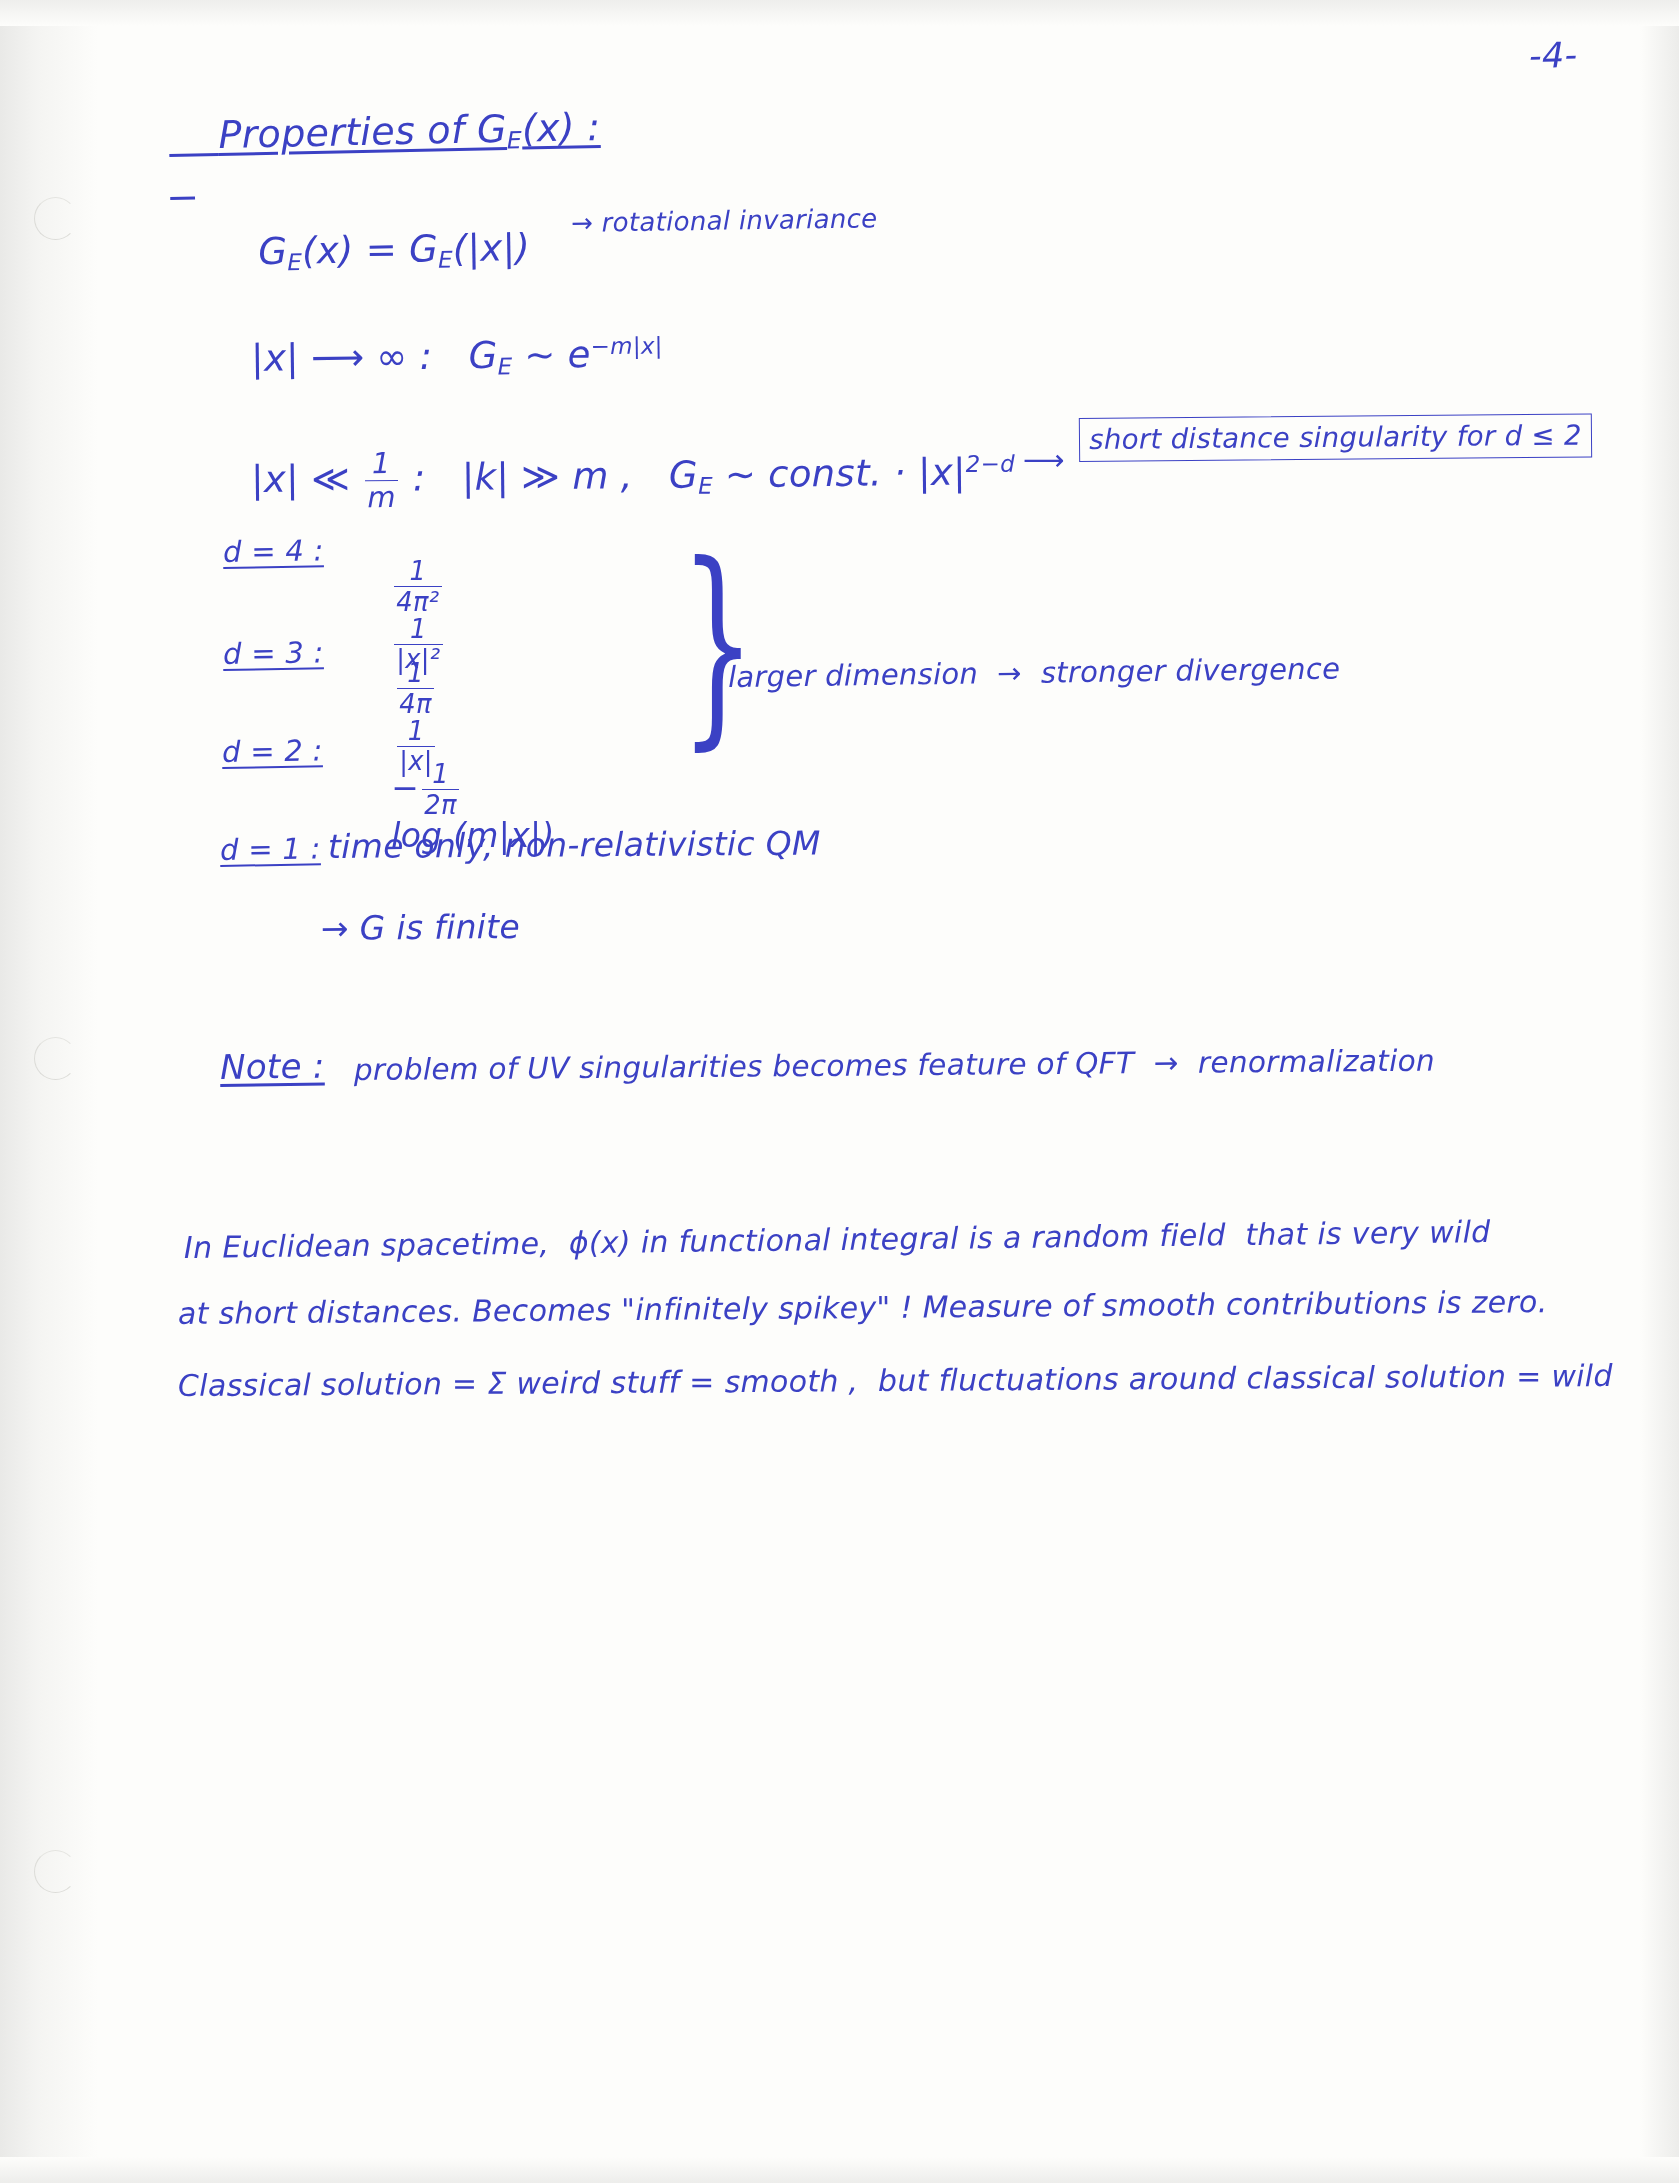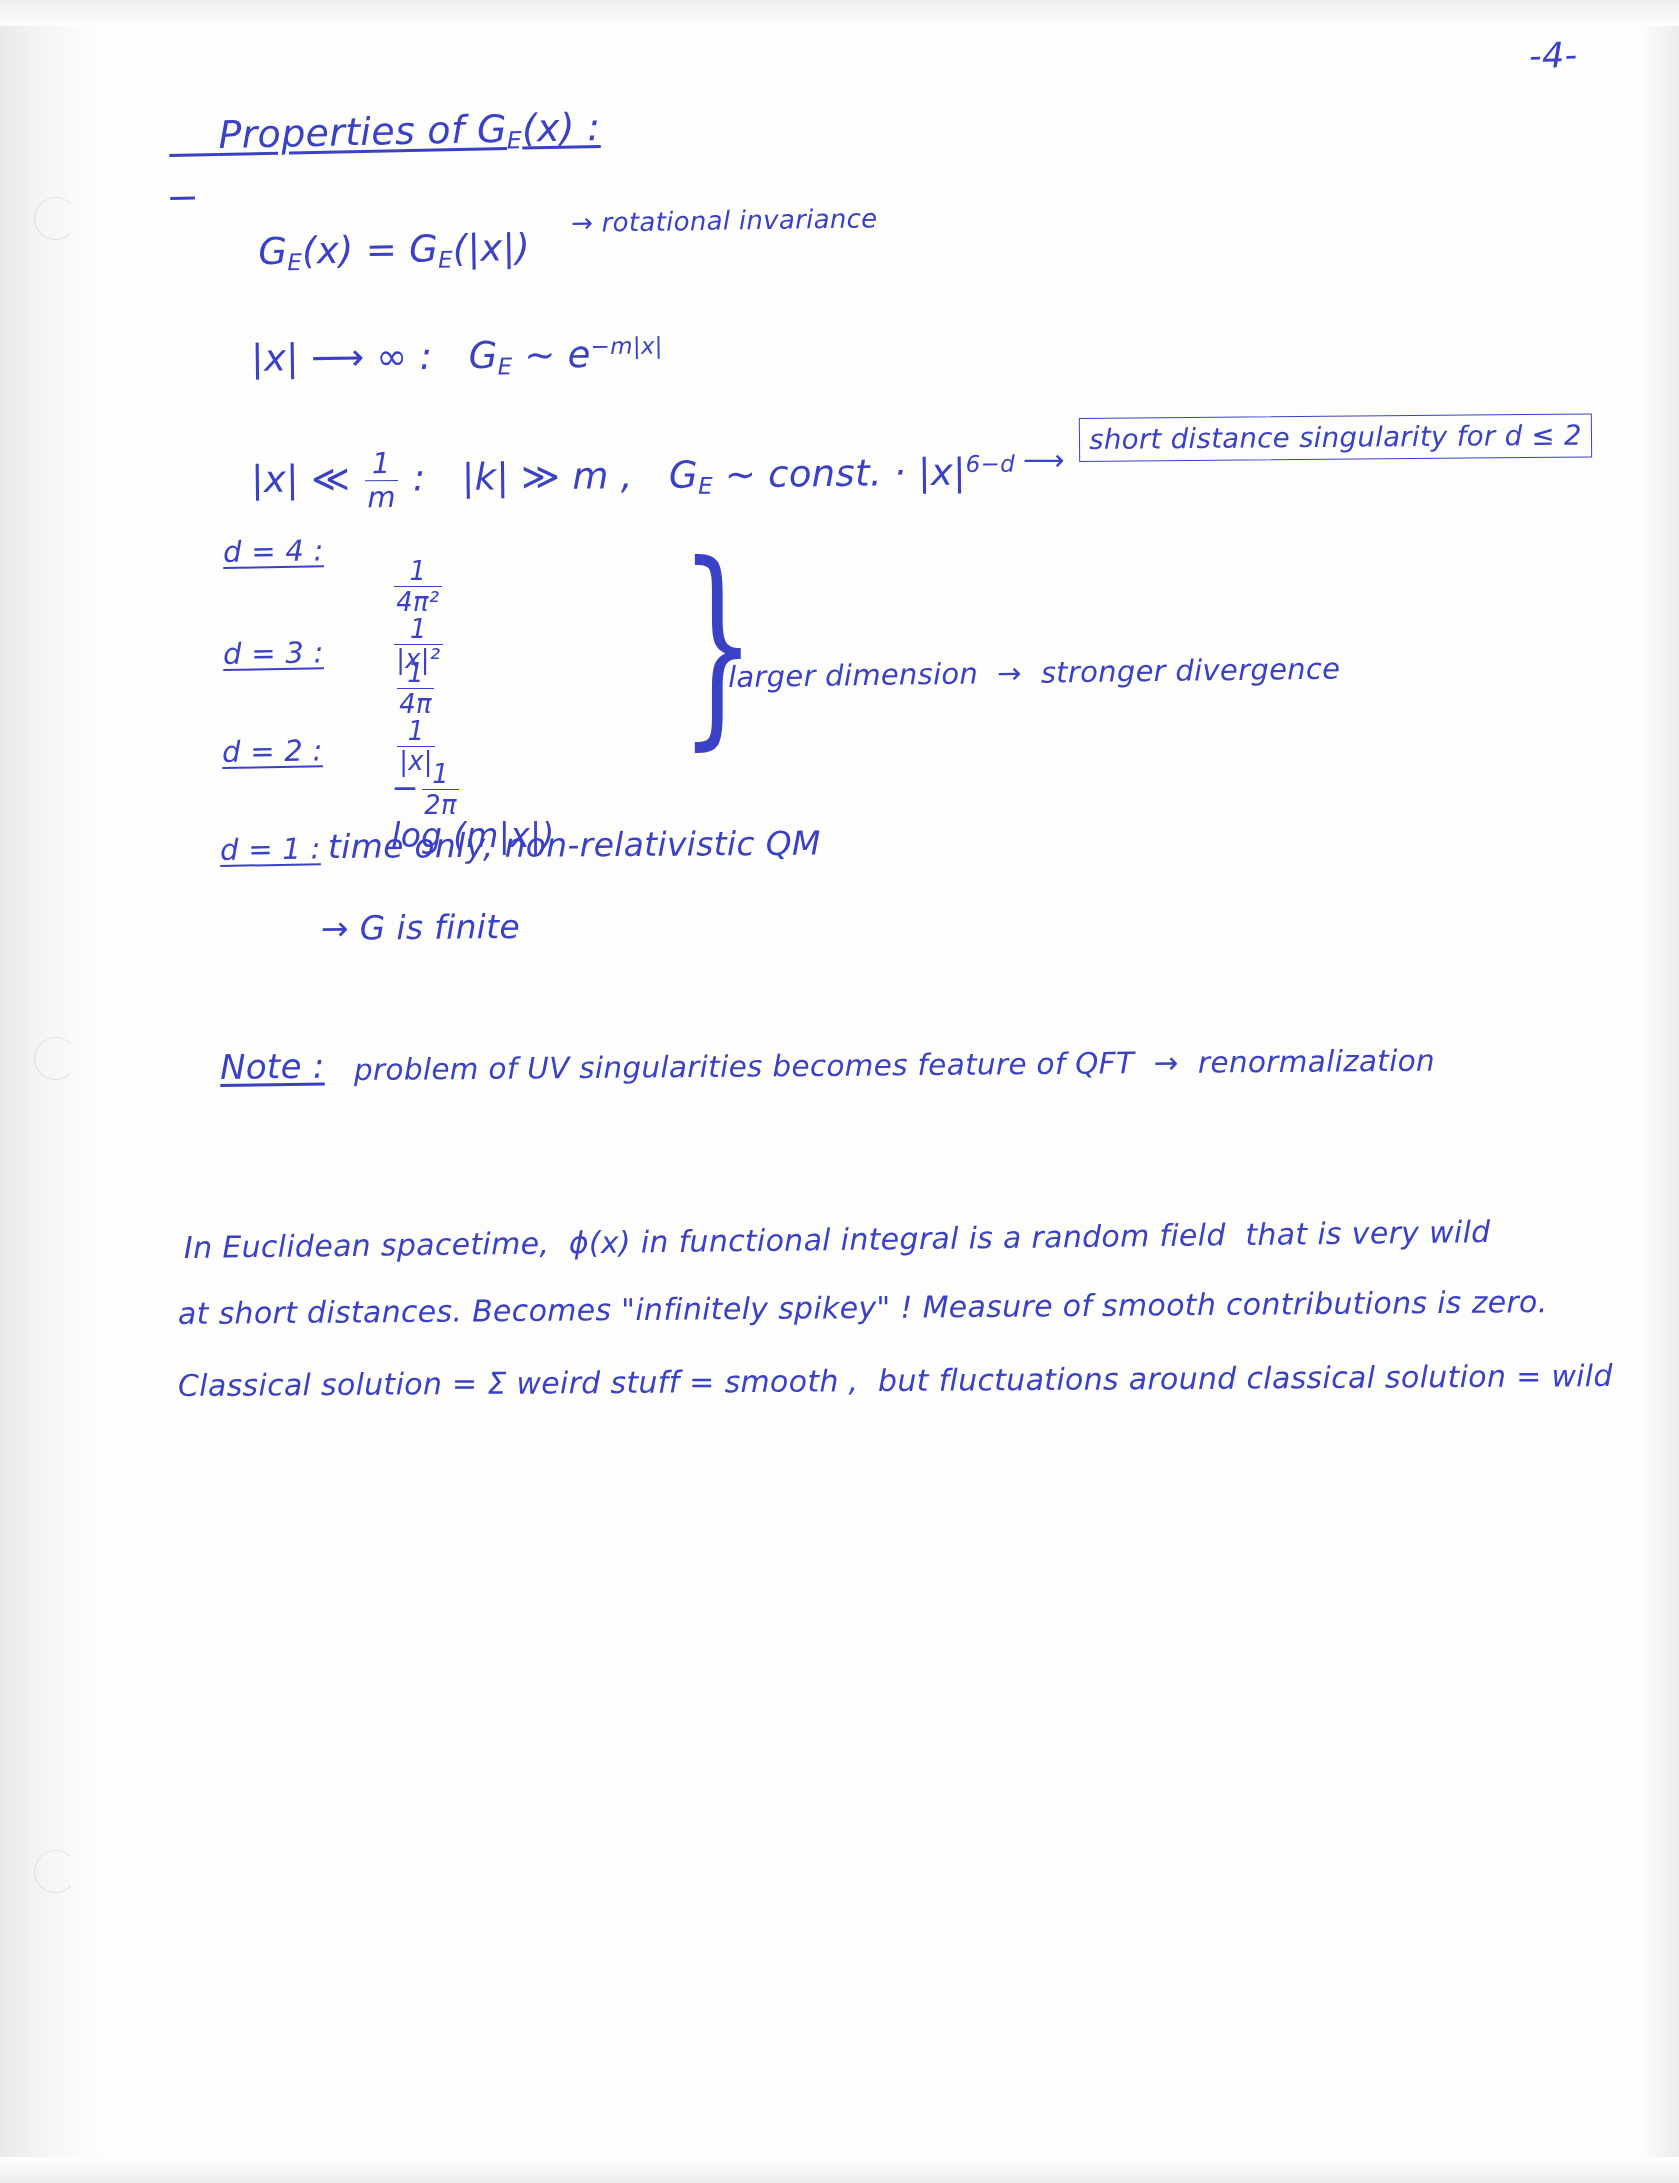--- a/index.html
+++ b/index.html
@@ -124,21 +124,21 @@
   <div class="ink hw" style="left:210px; top:197px; font-size:37px; transform: rotate(-0.9deg);">
     G<sub>E</sub>(x) = G<sub>E</sub>(|x|)
   </div>
   <div class="ink hw" style="left:571px; top:210px; font-size:26px; transform: rotate(-0.9deg);">→ rotational invariance</div>
 
   <div class="ink hw" style="left:203px; top:303px; font-size:37px; transform: rotate(-0.7deg);">
     |x| ⟶ ∞ :&nbsp;&nbsp; G<sub>E</sub> ~ e<sup>−m|x|</sup>
   </div>
 
   <div class="ink hw" style="left:203px; top:413px; font-size:37px; transform: rotate(-0.6deg);">
-    |x| ≪ <span class="frac"><span class="num">1</span><span class="bar"></span><span class="den">m</span></span> :&nbsp;&nbsp; |k| ≫ m ,&nbsp;&nbsp; G<sub>E</sub> ~ const. · |x|<sup>6−d</sup>
+    |x| ≪ <span class="frac"><span class="num">1</span><span class="bar"></span><span class="den">m</span></span> :&nbsp;&nbsp; |k| ≫ m ,&nbsp;&nbsp; G<sub>E</sub> ~ const. · |x|<sup>2−d</sup>
   </div>
   <div class="ink hw" style="left:1023px; top:446px; font-size:29px;">⟶</div>
   <div class="ink hw boxed" style="left:1079px; top:418px; font-size:27.6px; transform: rotate(-0.5deg);">short distance singularity for d ≤ 2</div>
 
   <div class="ink hw u" style="left:223px; top:538px; font-size:29px; transform: rotate(-1deg);">d = 4 :</div>
   <div class="ink hw" style="left:348px; top:525px; font-size:33px;">
     <span class="frac"><span class="num">1</span><span class="bar"></span><span class="den">4π²</span></span>
     <span class="frac"><span class="num">1</span><span class="bar"></span><span class="den">|x|²</span></span>
   </div>
 

